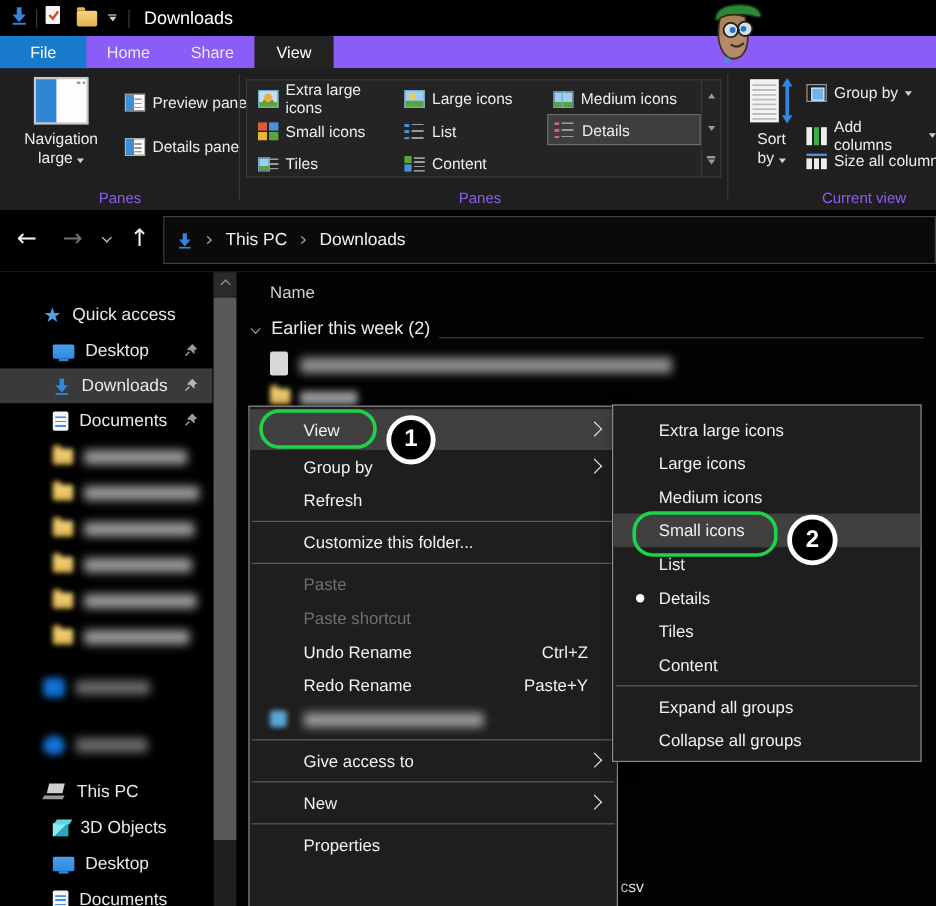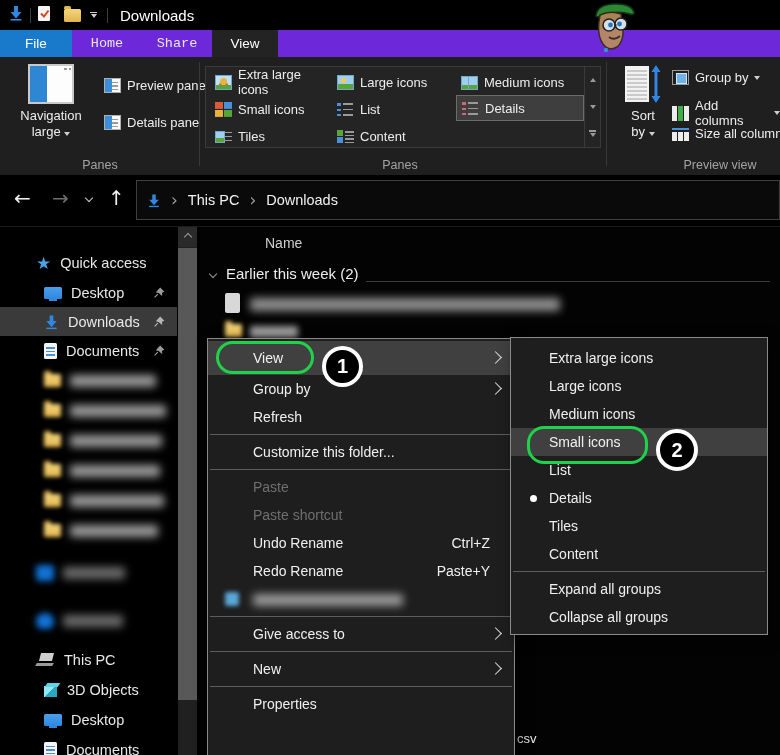--- a/index.html
+++ b/index.html
@@ -19,29 +19,29 @@
   
   .titlebar { position:absolute; left:0; top:0; width:780px; height:30px; background:#000; display:flex; align-items:center; }
   .tb-sep { width:1px; height:15px; background:#3d3d3d; margin:0 6px; }
   .tb-title { font-size:15px; color:#fff; margin-left:6px; }
   .qat-chev { display:flex; flex-direction:column; align-items:center; gap:1px; color:#cfcfcf; margin-left:9px; }
   .qat-chev i { display:block; width:7px; height:1.5px; background:#cfcfcf; }
   .folder { width:17px; height:13px; background:linear-gradient(#f3d57c,#e2b44e); border-radius:1.5px; position:relative; display:inline-block; }
   .folder::before { content:""; position:absolute; top:-3px; left:0; width:7px; height:3px; background:#e2b44e; border-radius:1.5px 1.5px 0 0; }
 
   
-  .tabstrip { position:absolute; left:0; top:30px; width:780px; height:27px; background:#6d28d9; display:flex; }
+  .tabstrip { position:absolute; left:0; top:30px; width:780px; height:27px; background:#8b5cf6; display:flex; }
   .rtab { height:27px; display:flex; align-items:center; justify-content:center; font-size:13.5px; color:#e8e8e8; cursor:default; }
   .rtab.file { width:72px; background:#1979ca; color:#fff; }
-  .rtab.plain { width:70px;font-family:Liberation Mono, monospace; }
+  .rtab.plain { width:70px; }
   .rtab.active { width:66px; background:#232323; color:#fff; }
 
   
   .ribbon { position:absolute; left:0; top:57px; width:780px; height:118px; background:#1f1f1f; font-size:13px; }
-  .grp-label { position:absolute; bottom:3px; font-size:12.5px; color:#a3a3a3; text-align:center; }
+  .grp-label { position:absolute; bottom:3px; font-size:12.5px; color:#8b5cf6; text-align:center; }
   .vsep { position:absolute; top:5px; height:104px; width:1px; background:#383838; }
   .big-btn { position:absolute; display:flex; flex-direction:column; align-items:center; color:#ededed; }
   .big-btn .lbl { line-height:16px; text-align:center; margin-top:4px; }
   .small-btn { position:absolute; display:flex; align-items:center; gap:6px; color:#ededed; }
   .gallery { position:absolute; left:205px; top:9px; width:396px; height:82px; background:#242424; border:1px solid #3a3a3a; }
   .gal-cell { position:absolute; height:26px; display:flex; align-items:center; gap:6px; padding-left:5px; color:#ededed; }
   .gal-cell.sel { background:#3e3e3e; border:1px solid #6b6b6b; }
   .gal-scroll { position:absolute; right:0; top:0; width:16px; height:80px; border-left:1px solid #3a3a3a; display:flex; flex-direction:column; }
   .gal-btn { flex:1; display:flex; align-items:center; justify-content:center; color:#9a9a9a; flex-direction:column; gap:1px; }
   .gal-btn i { display:block; width:7px; height:1.5px; background:#9a9a9a; }
@@ -98,21 +98,21 @@
   .cube::after { content:""; position:absolute; left:2px; top:0; width:13px; height:4px; background:#5fd4e4; transform:skewX(-35deg); }
   .blurbar { height:12px; border-radius:2px; background:#9a9a9a; }
   .blurbar.dark { background:#6a6a6a; }
   .blob { width:18px; height:16px; border-radius:3px; background:#1271d6; }
   .side-scroll { position:absolute; left:178px; top:0; width:19px; height:528px; background:#202020; }
   .ss-arrow { position:absolute; left:0; top:0; width:19px; height:20px; background:#2a2a2a; display:flex; align-items:center; justify-content:center; color:#9a9a9a; }
   .ss-thumb { position:absolute; left:0; top:21px; width:19px; height:452px; background:#585858; }
 
   
   .content { position:absolute; left:200px; top:227px; width:580px; height:528px; background:#030303; }
-  .col-hdr { position:absolute; left:25px; top:8px; font-size:14px; color:#cfcfcf;margin-left:40px; }
+  .col-hdr { position:absolute; left:25px; top:8px; font-size:14px; color:#cfcfcf; }
   .grp-row { position:absolute; left:10px; top:38px; display:flex; align-items:center; gap:10px; color:#ececec; font-size:15px; }
   .grp-rule { position:absolute; left:166px; top:54px; width:404px; height:1px; background:#3c3c3c; }
   .csv-txt { position:absolute; left:317px; top:504px; font-size:13px; color:#e8e8e8; }
 
   
   .menu { background:#1e1e1e; border:1px solid #8a8a8a; box-shadow:4px 4px 12px rgba(0,0,0,.55); font-size:14px; color:#f0f0f0; }
   .context-menu { position:absolute; left:207px; top:338px; width:308px; height:420px; z-index:5; padding-top:2px; }
   .cm-row { height:28px; line-height:28px; padding-left:45px; position:relative; }
   .cm-row.tall { height:34px; line-height:34px; }
   .cm-row.hl { background:#404040; }
@@ -275,21 +275,21 @@
     </div>
     <div class="small-btn" style="left:672px; top:41px">
       <span class="i16 i-addcol"></span>
       <span>Add columns</span>
       <span class="tri" style="color:#cfcfcf"></span>
     </div>
     <div class="small-btn" style="left:672px; top:69px">
       <span class="i16 i-sizecol"></span>
       <span style="white-space:nowrap">Size all columns</span>
     </div>
-    <div class="grp-label" style="left:660px; width:120px">Preview view</div>
+    <div class="grp-label" style="left:660px; width:120px">Current view</div>
   </div>
 
   <div class="addrbar">
     <span class="nav-glyph glyph" style="left:14px; top:13px; color:#f0f0f0">←</span>
     <span class="nav-glyph glyph" style="left:52px; top:13px; color:#6f6f6f">→</span>
     <span class="chev sm abs" style="left:86px; top:20px; color:#cfcfcf"></span>
     <span class="nav-glyph glyph" style="left:108px; top:13px; color:#f0f0f0">↑</span>
     <div class="addr-field">
       <svg width="14" height="15" viewBox="0 0 16 16">
           <path d="M6 1h4v6h3.5L8 13.5 2.5 7H6z" fill="#2f87e0"></path>

